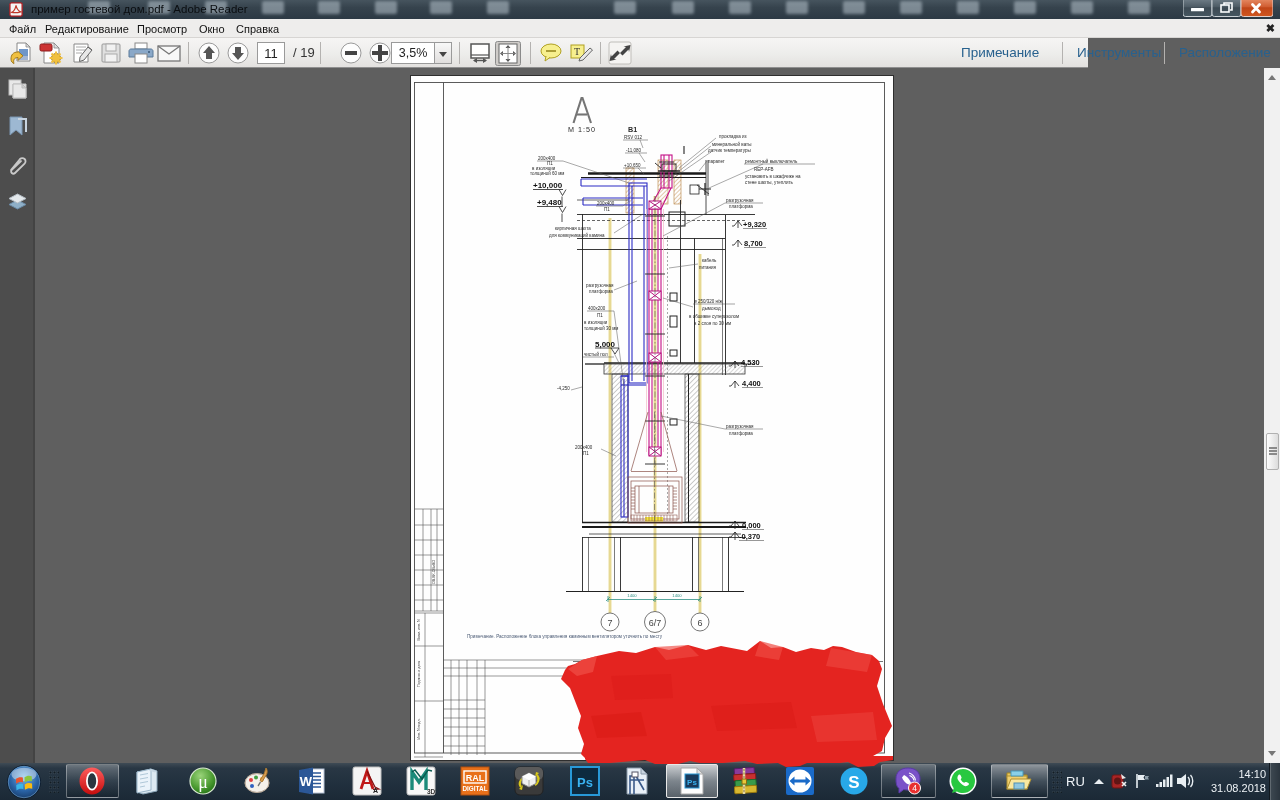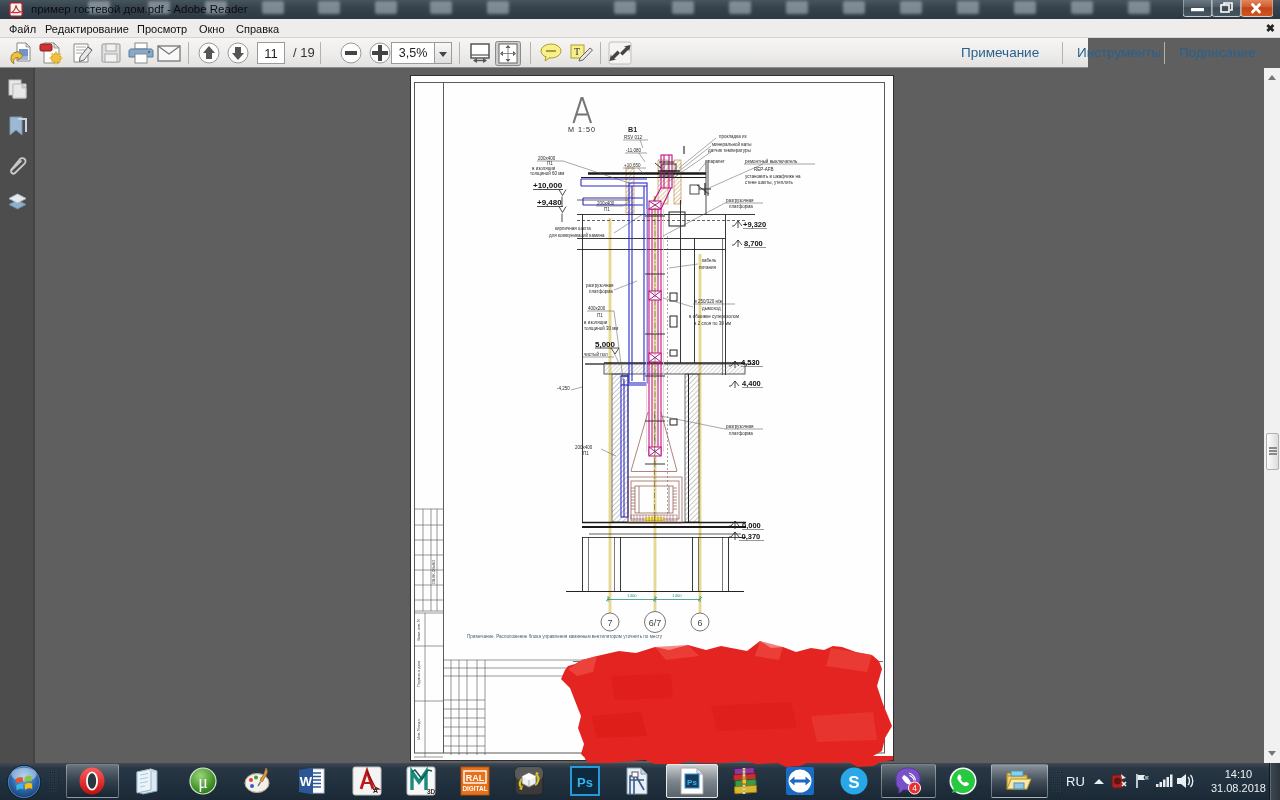--- a/index.html
+++ b/index.html
@@ -37,21 +37,21 @@
 #scroll { position:absolute; right:0; top:0; width:16px; height:695px; background:#f1f1f1; }
 #thumb { position:absolute; right:1px; top:365px; width:13px; height:37px; background:linear-gradient(to right,#fdfdfd,#dcdcdc); border:1px solid #b0b0b0; border-radius:2px; }
 #thumb:after { content:""; position:absolute; left:2px; top:13px; width:8px; height:2px; background:#8a8a8a; box-shadow:0 3px 0 #8a8a8a, 0 6px 0 #8a8a8a; }
 .scrarr { position:absolute; right:4px; width:0; height:0; border:4px solid transparent; }
 
 
 #taskbar { position:absolute; left:0; top:763px; width:1280px; height:37px;
   background:linear-gradient(to bottom,#3f4b55 0%,#293744 14%,#21303e 55%,#1b2936 100%); }
 #taskbar .tb { position:absolute; top:3px; width:30px; height:30px; }
 .tbbtn { position:absolute; top:1px; height:34px; border-radius:2px; border:1px solid rgba(255,255,255,.35); background:linear-gradient(to bottom,rgba(255,255,255,.28),rgba(255,255,255,.08) 50%,rgba(0,0,0,.12)); }
-#clock { position:absolute; right:14px; top:4px; text-align:center; color:#eef3f6; font-size:11px; line-height:14px; }
+#clock { position:absolute; right:14px; top:4px; text-align:right; color:#eef3f6; font-size:11px; line-height:14px; }
 #showdesk { position:absolute; right:0; top:0; width:11px; height:37px; background:linear-gradient(to right,#3e4952,#2b353e); border-left:1px solid #10181f; box-shadow:inset 1px 0 0 rgba(255,255,255,.18); }
 .grip { position:absolute; top:8px; width:10px; height:22px;
   background-image:radial-gradient(circle at 1.5px 1.5px, #121c24 0.9px, rgba(110,125,135,.55) 1.2px, transparent 1.5px);
   background-size:4px 5px; }
 </style>
 </head>
 <body>
 <div id="root">
 
   <div id="menubar">
@@ -208,21 +208,21 @@
       <rect x="1" y="1" width="22" height="22" rx="2" fill="#f5f4f2" stroke="#c0beba"></rect>
       <g fill="#444">
           <path d="M13 11l6-6-2.5-.5 7-1.5-1.5 7-.5-2.5-6 6z" transform="translate(-1,1)"></path>
       <path d="M11 13l-6 6 2.5.5-7 1.5 1.5-7 .5 2.5 6-6z" transform="translate(1,-1)"></path>
         </g>
     </svg>
     <div class="rightlbl" style="left:961px">Примечание</div>
     <div class="tsep" style="left:1062px"></div>
     <div class="rightlbl" style="left:1077px">Инструменты</div>
     <div class="tsep" style="left:1164px"></div>
-    <div class="rightlbl" style="left:1179px">Подписание</div>
+    <div class="rightlbl" style="left:1179px">Расположение</div>
   </div>
 
   <div id="main">
     <div id="sidebar">
       <svg style="position:absolute;left:7px;top:11px" width="21" height="21" viewBox="0 0 21 21">
         <rect x="2" y="1" width="12" height="15" fill="#e8e8e8" stroke="#bbb"></rect>
         <path d="M6 5h13v14H6z" fill="#dcdcdc" stroke="#c8c8c8"></path>
         <path d="M6 5h9l4 4v10H6z" fill="#e8e8e8" stroke="#bbb"></path>
         <path d="M15 5l4 4h-4z" fill="#cfcfcf" stroke="#bbb"></path>
       </svg>

